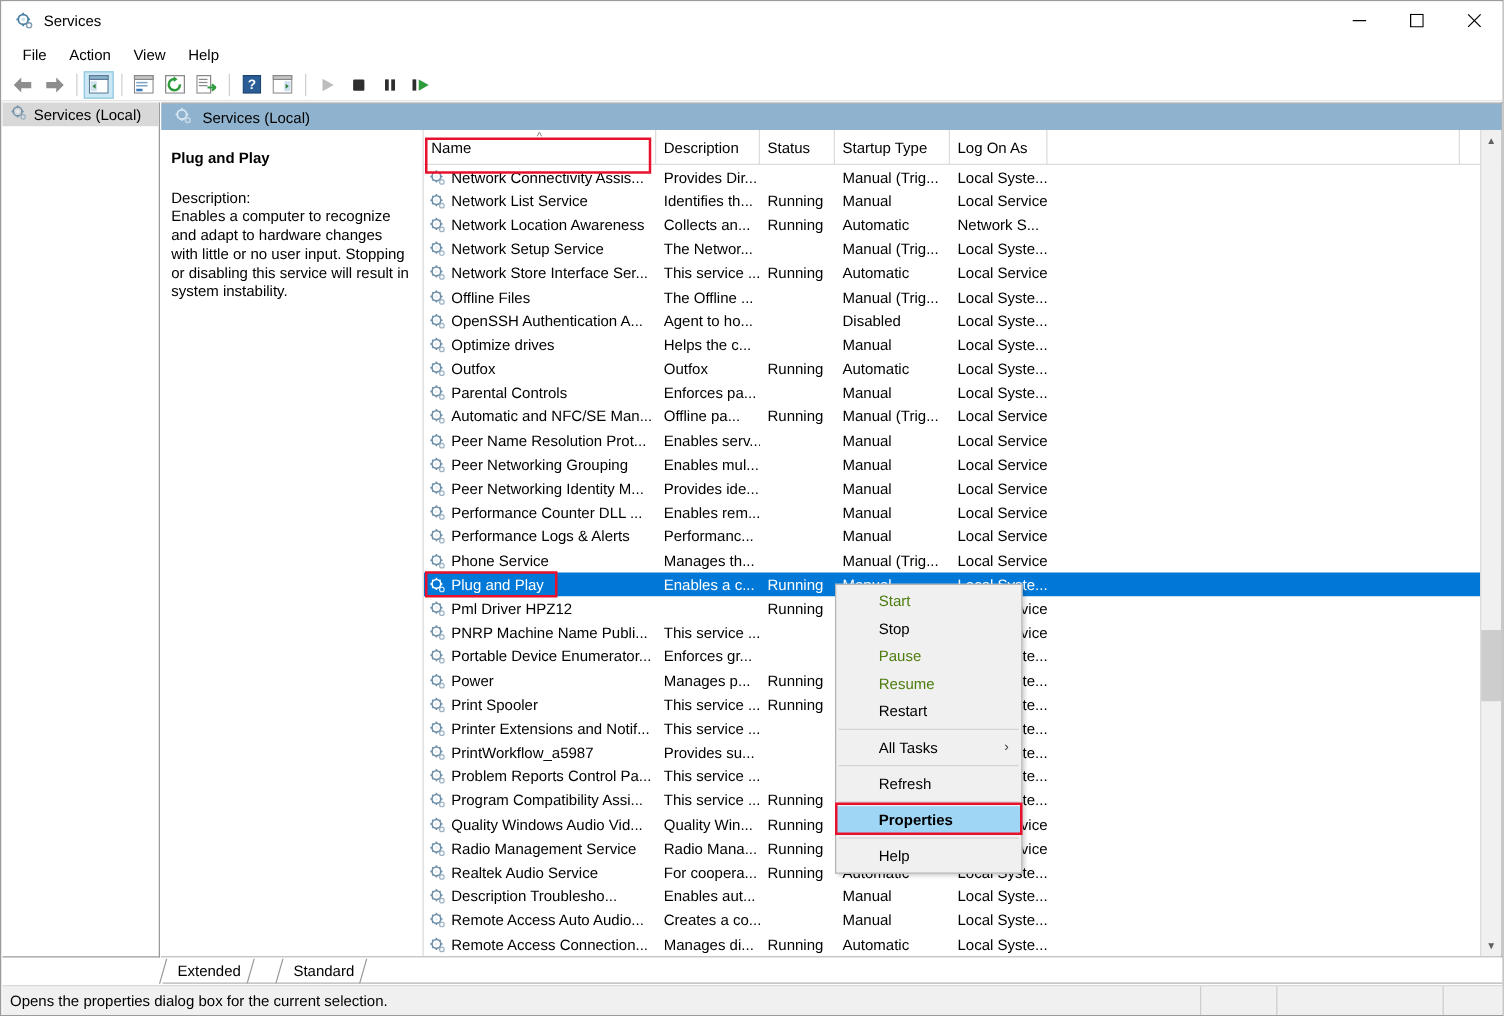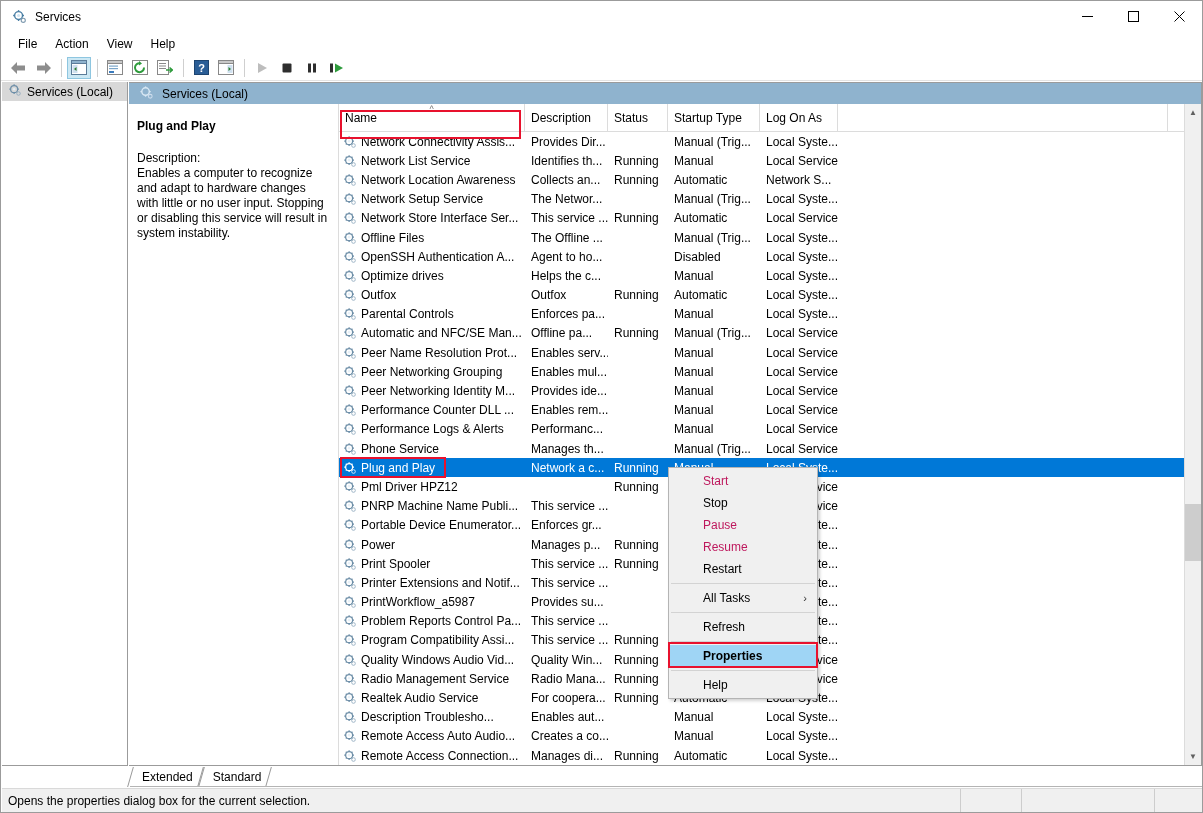--- a/index.html
+++ b/index.html
@@ -177,32 +177,32 @@
     position: absolute; left: 667px; top: 466px; width: 150px;
     background: #f0f0f0; border: 1px solid #b4b4b4;
     z-index: 40; padding: 2px 0;
     box-shadow: 2px 2px 3px rgba(0,0,0,0.18);
   }
   .ctx-item {
     height: 22px; display: flex; align-items: center;
     padding-left: 34px; font-size: 12px; color: #000;
     position: relative;
   }
-  .ctx-item.disabled { color: #be185d; }
+  .ctx-item.disabled { color: #4d7c0f; }
   .ctx-item.highlight { background: #9fd5f5; font-weight: bold; }
   .ctx-item .submark {
     position: absolute; right: 10px; font-size: 11px; color: #333;
   }
   .ctx-sep { height: 1px; background: #d3d3d3; margin: 3px 2px 3px 2px; }
 
   
   .tabs {
     position: absolute; left: 129px; top: 765px; width: 1072px; height: 21px;
     background: #ffffff;
-    display: flex; align-items: flex-end;
+    display: flex; align-items: flex-end; gap: 22px;
   }
   .tab {
     position: relative;
     height: 20px;
     padding: 0 8px 0 12px;
     display: flex; align-items: center;
     font-size: 12px;
   }
   .tab::before {
     content: ""; position: absolute; left: 0; top: 0; bottom: 0;
@@ -858,21 +858,21 @@
                     <line x1="11" y1="7" x2="12.6" y2="7"></line>
     <line x1="3.2" y1="3.2" x2="4.3" y2="4.3"></line>
                     <line x1="9.7" y1="9.7" x2="10.8" y2="10.8"></line>
     <line x1="10.8" y1="3.2" x2="9.7" y2="4.3"></line>
                     <line x1="4.3" y1="9.7" x2="3.2" y2="10.8"></line>
   </g>
   <circle cx="12" cy="12" r="2.1" fill="none" stroke="#cfe6f8" stroke-width="1.1"></circle>
 </svg>
                 <span>Plug and Play</span>
               </div>
-              <div class="lv-cell" style="width:83px">Network a c...</div>
+              <div class="lv-cell" style="width:83px">Enables a c...</div>
               <div class="lv-cell" style="width:60px">Running</div>
               <div class="lv-cell" style="width:92px">Manual</div>
               <div class="lv-cell" style="width:78px">Local Syste...</div>
             </div>
             <div class="lv-row">
               <div class="lv-cell name" style="width:186px">
                 <svg class="gear" viewBox="0 0 16 16">
   <circle cx="7" cy="7" r="4" fill="none" stroke="#6e8fa8" stroke-width="1.5"></circle>
   <circle cx="7" cy="7" r="1.5" fill="#e8f1f8"></circle>
   <g stroke="#6e8fa8" stroke-width="1.4">

